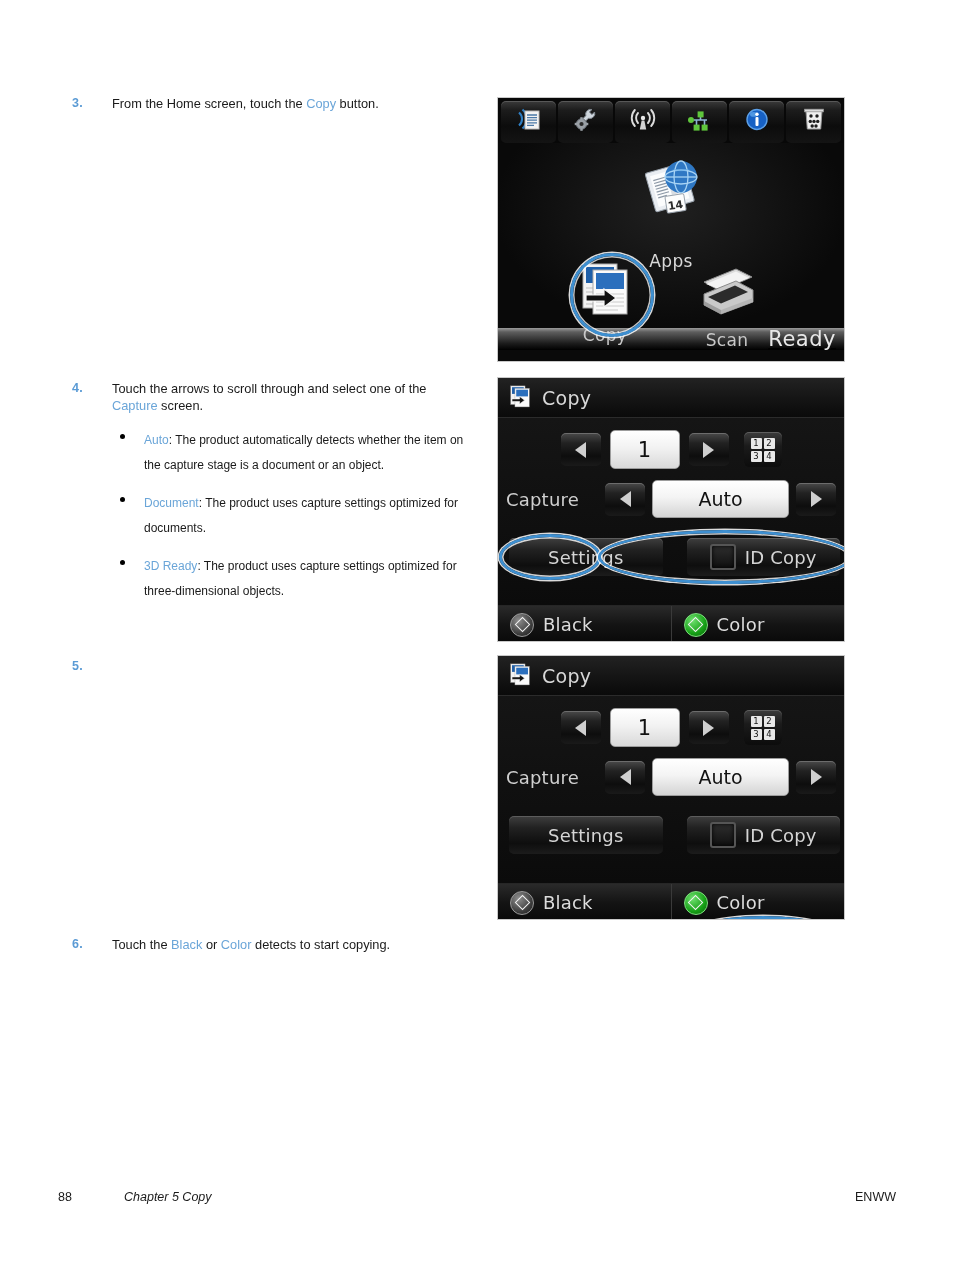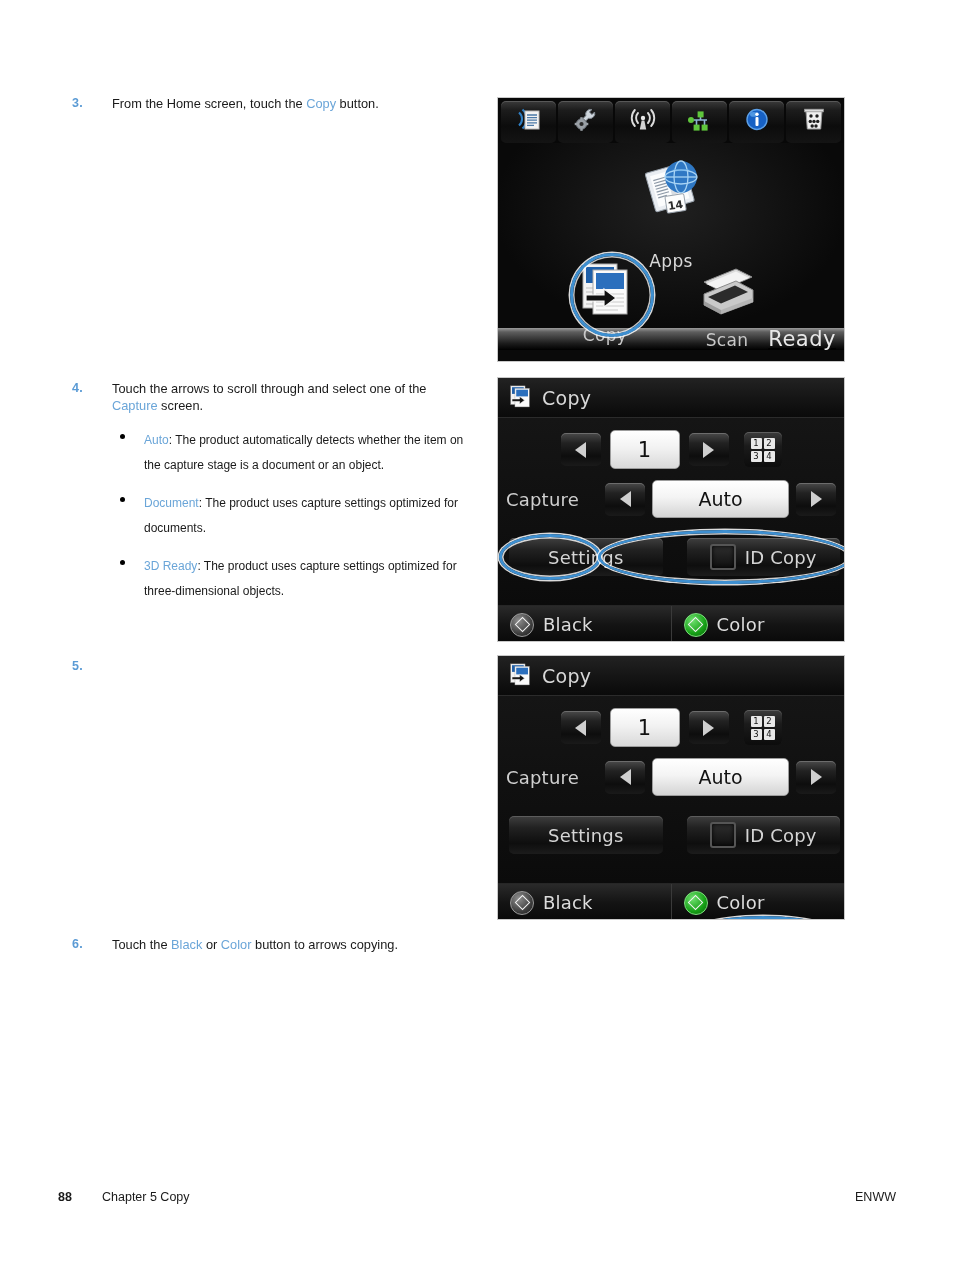--- a/index.html
+++ b/index.html
@@ -78,22 +78,22 @@
 
   
   .footer {
     position: absolute;
     left: 58px;
     right: 58px;
     top: 1190px;
     font-size: 12.5px;
     color: #1a1a1a;
   }
-  .footer .fl { position: absolute; left: 0; font-weight: bold; }
-  .footer .fchap { position: absolute; left: 44px; }
+  .footer .fl { position: absolute; left: 0; }
+  .footer .fchap { position: absolute; left: 66px; font-style: italic; }
   .footer .fr { position: absolute; right: 0; }
 
   
   .device {
     position: absolute;
     width: 348px;
     background: #0a0a0a;
     border: 1px solid #c9c9c9;
     overflow: hidden;
     font-family: "DejaVu Sans", sans-serif;
@@ -373,21 +373,21 @@
       </div>
     </div>
 
     <div class="step" style="top:563px;">
       <div class="step-num">5.</div>
     </div>
 
     <div class="step" style="top:841px;">
       <div class="step-num">6.</div>
       <div class="step-body">
-        <span>Touch the </span><span class="lnk">Black</span><span> or </span><span class="lnk">Color</span><span> button to arrows copying.</span>
+        <span>Touch the </span><span class="lnk">Black</span><span> or </span><span class="lnk">Color</span><span> detects to start copying.</span>
       </div>
     </div>
 
   </div>
 
   <div class="device" id="device-home">
 
     <div class="toolbar">
 
       <div class="tb-btn">

